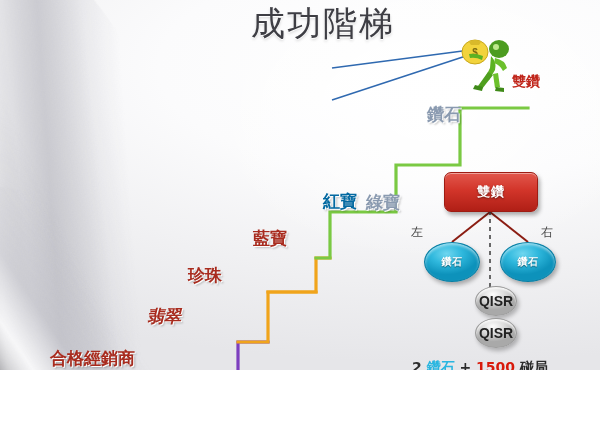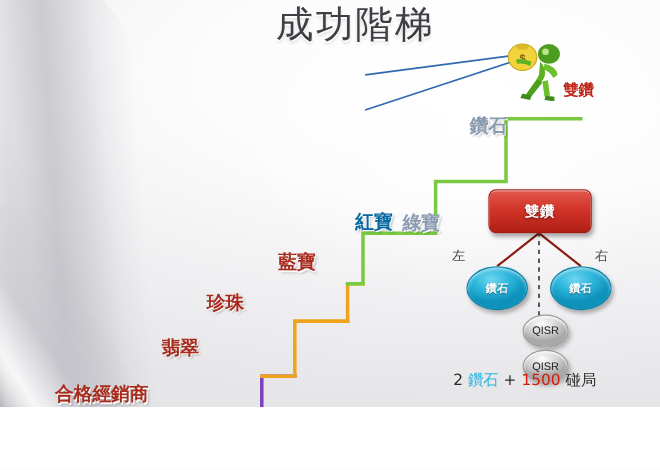--- a/index.html
+++ b/index.html
@@ -112,30 +112,30 @@
     text-shadow:0 1px 1px rgba(0,0,0,.45);
   }
   .qcircle{
     position:absolute;width:40px;height:28px;border-radius:50%;
     background:radial-gradient(60% 55% at 42% 26%,#fdfdfd 0%,#d8d8d8 52%,#a9a9a9 100%);
     border:1px solid #9b9b9b;
     box-shadow:2px 3px 4px rgba(0,0,0,.26), inset 0 2px 2px rgba(255,255,255,.8);
     display:flex;align-items:center;justify-content:center;
   }
   .qcircle span{
-    color:#222;font-size:10px;font-weight:normal;letter-spacing:0px;
+    color:#222;font-size:14px;font-weight:bold;letter-spacing:0px;
     font-family:"Liberation Sans",sans-serif;
   }
   .lrlabel{
     position:absolute;font-size:12px;color:#4a4a4a;font-weight:normal;
     font-family:"DejaVu Sans","Liberation Sans",sans-serif;
   }
   .bottomline{
-    position:absolute;left:412px;top:337px;white-space:nowrap;
-    font-size:14px;font-weight:normal;color:#2b2b2b;
+    position:absolute;left:412px;top:359px;white-space:nowrap;
+    font-size:14px;font-weight:bold;color:#2b2b2b;
     font-family:"DejaVu Sans","Liberation Sans",sans-serif;
   }
   .bottomline .blue{color:#29b6e0;}
   .bottomline .rednum{color:#d81a0b;}
 
   
   .moneyman{position:absolute;left:455px;top:36px;width:70px;height:56px;}
   .dd-top{
     position:absolute;left:512px;top:73px;font-size:14px;font-weight:bold;color:#c0251a;
     font-family:"DejaVu Sans","Liberation Sans",sans-serif;white-space:nowrap;
@@ -173,21 +173,21 @@
     <polyline fill="none" stroke="#7d3fbf" stroke-width="3.2" stroke-linecap="square" stroke-linejoin="miter" points="38,424 38,410 145,410 145,383 238,383 238,342 268,342"></polyline>
 
     <polyline fill="none" stroke="#f0a41b" stroke-width="3.2" stroke-linecap="square" stroke-linejoin="miter" points="238,342 238,342 268,342 268,292 316,292 316,292 316,292"></polyline>
     <polyline fill="none" stroke="#f0a41b" stroke-width="3.2" stroke-linecap="square" stroke-linejoin="miter" points="268,292 316,292 316,258 330,258"></polyline>
 
     <polyline fill="none" stroke="#7ac943" stroke-width="3.2" stroke-linecap="square" stroke-linejoin="miter" points="316,258 330,258 330,212 396,212 396,165 460,165 460,108 528,108"></polyline>
   </svg>
 
   <div class="slabel c-maroon" style="left:50px;top:347px;font-size:17px;">合格經銷商</div>
   <div class="slabel c-maroon" style="left:14px;top:381px;font-size:17px;">經銷商</div>
-  <div class="slabel c-maroon" style="left:147px;top:305px;font-size:17px;">翡翠</div>
+  <div class="slabel c-maroon" style="left:147px;top:305px;font-size:17px;font-style:italic;">翡翠</div>
   <div class="slabel c-maroon" style="left:188px;top:264px;font-size:17px;text-align:right;">珍珠</div>
   <div class="slabel c-maroon" style="left:253px;top:227px;font-size:17px;text-align:right;">藍寶</div>
   <div class="slabel c-green" style="left:323px;top:190px;font-size:17px;">紅寶</div>
   <div class="slabel c-steel" style="left:366px;top:147px;font-size:17px;margin-top:44px;">綠寶</div>
   <div class="slabel c-steel" style="left:427px;top:103px;font-size:17px;">鑽石</div>
   <div class="dd-top">雙鑽</div>
 
   <svg class="tail" viewBox="0 0 600 427">
     <path d="M332,68 L478,49" stroke="#2f69b0" stroke-width="1.6" fill="none"></path>
     <path d="M332,100 L478,52" stroke="#2f69b0" stroke-width="1.6" fill="none"></path>

